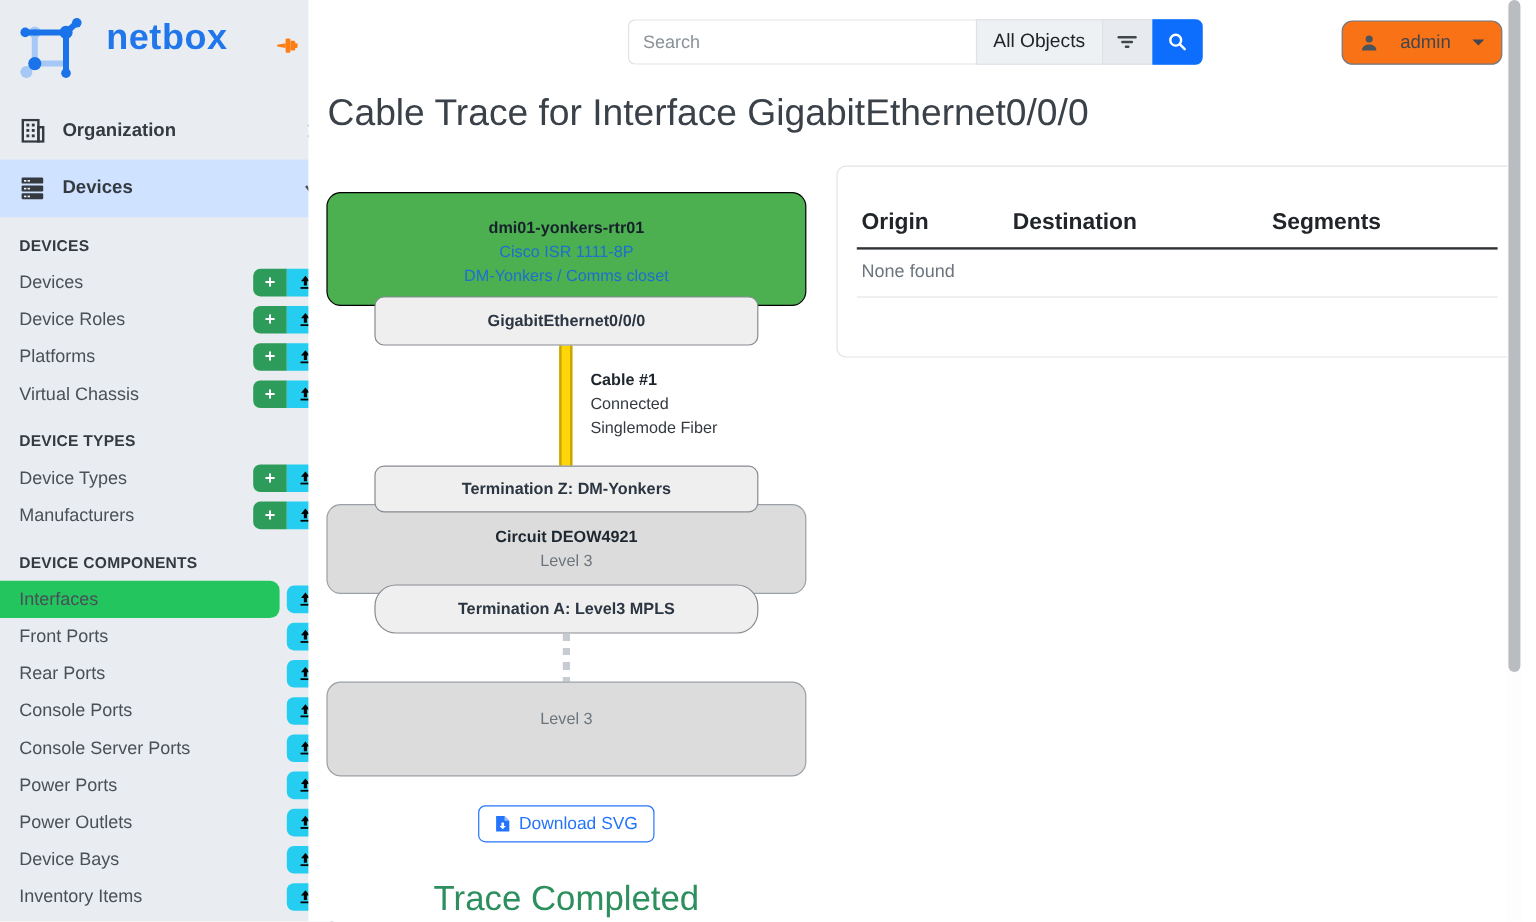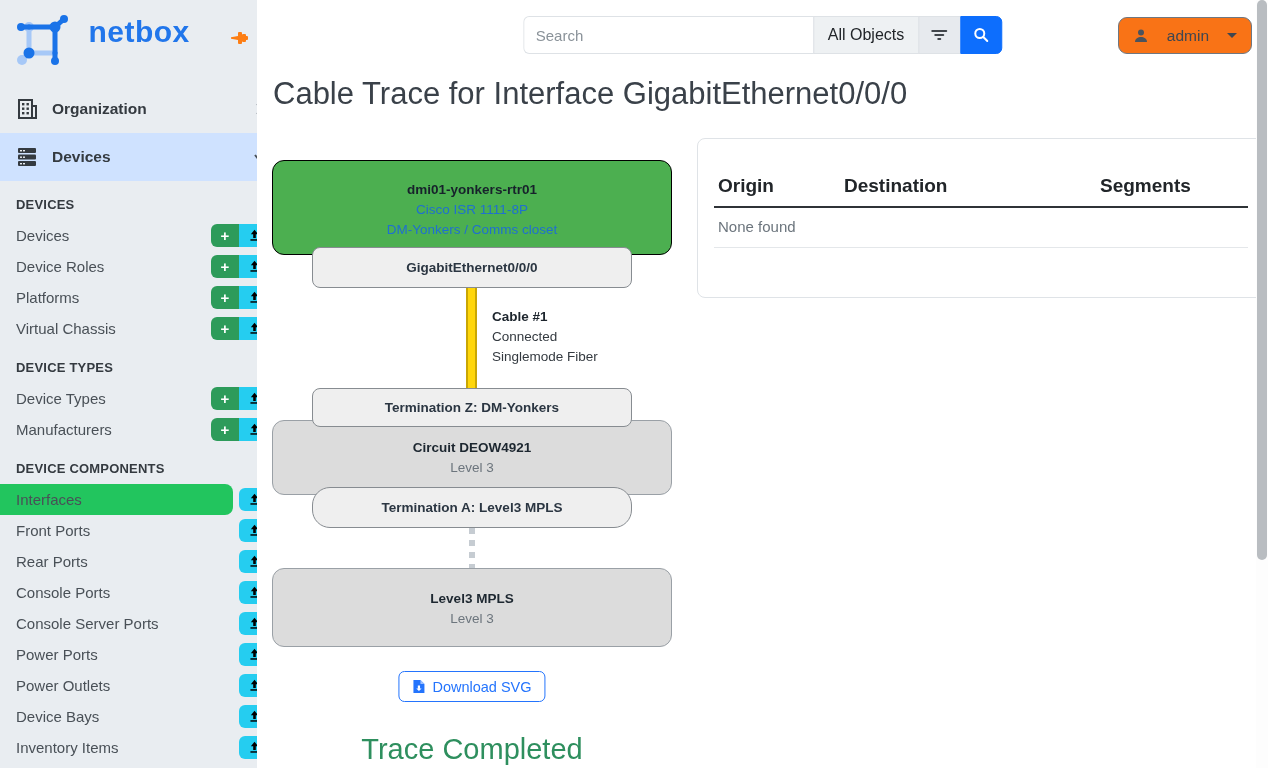--- a/index.html
+++ b/index.html
@@ -108,21 +108,21 @@
 
   
   .card { position:absolute; left:440px; top:138px; width:568px; height:160px;
     background:#fff; border:1px solid #dfe3e7; border-radius:8px; padding:18px 16px; }
   .card-title { font-size:22px; font-weight:400; color:#343a40; }
   .pth-head { display:flex; margin-top:18px; padding-bottom:9px;
     border-bottom:2px solid #2f3337; }
   .pth-head span { font-size:19px; font-weight:bold; color:#212529; }
   .col-origin { width:130px; padding-left:4px; }
   .col-dest { width:216px; }
-  .col-seg { flex:1;margin-left:40px; }
+  .col-seg { flex:1; }
   .pth-empty { padding:10px 4px 12px; font-size:15px; color:#6c757d;
     border-bottom:1px solid #e4e7ea; }
 </style>
 </head>
 <body>
 
 <div class="sidebar">
 
   <div class="side-logo">
     <svg width="58" height="50" viewBox="0 0 58 50" style="vertical-align:top">
@@ -502,21 +502,20 @@
       <div class="cir-provider">Level 3</div>
     </div>
 
     <div class="tbox box-port box-terma">
       <span>Termination A: Level3 MPLS</span>
     </div>
 
     <div class="dash-line"></div>
 
     <div class="tbox box-far">
-      <div class="cir-name">Level3 MPLS</div>
       <div class="cir-provider">Level 3</div>
     </div>
 
     <button class="download-btn">
       <svg width="13" height="15" viewBox="0 0 13 15">
         <path d="M1 1 H8 L12 5 V14 H1 Z" fill="#2474fd"></path>
         <path d="M8 1 L8 5 L12 5" fill="#9cc0ff"></path>
         <rect x="5.4" y="6.5" width="2.2" height="3.4" fill="#fff"></rect>
         <path d="M6.5 12 L3.8 9.4 H9.2 Z" fill="#fff"></path>
       </svg>

